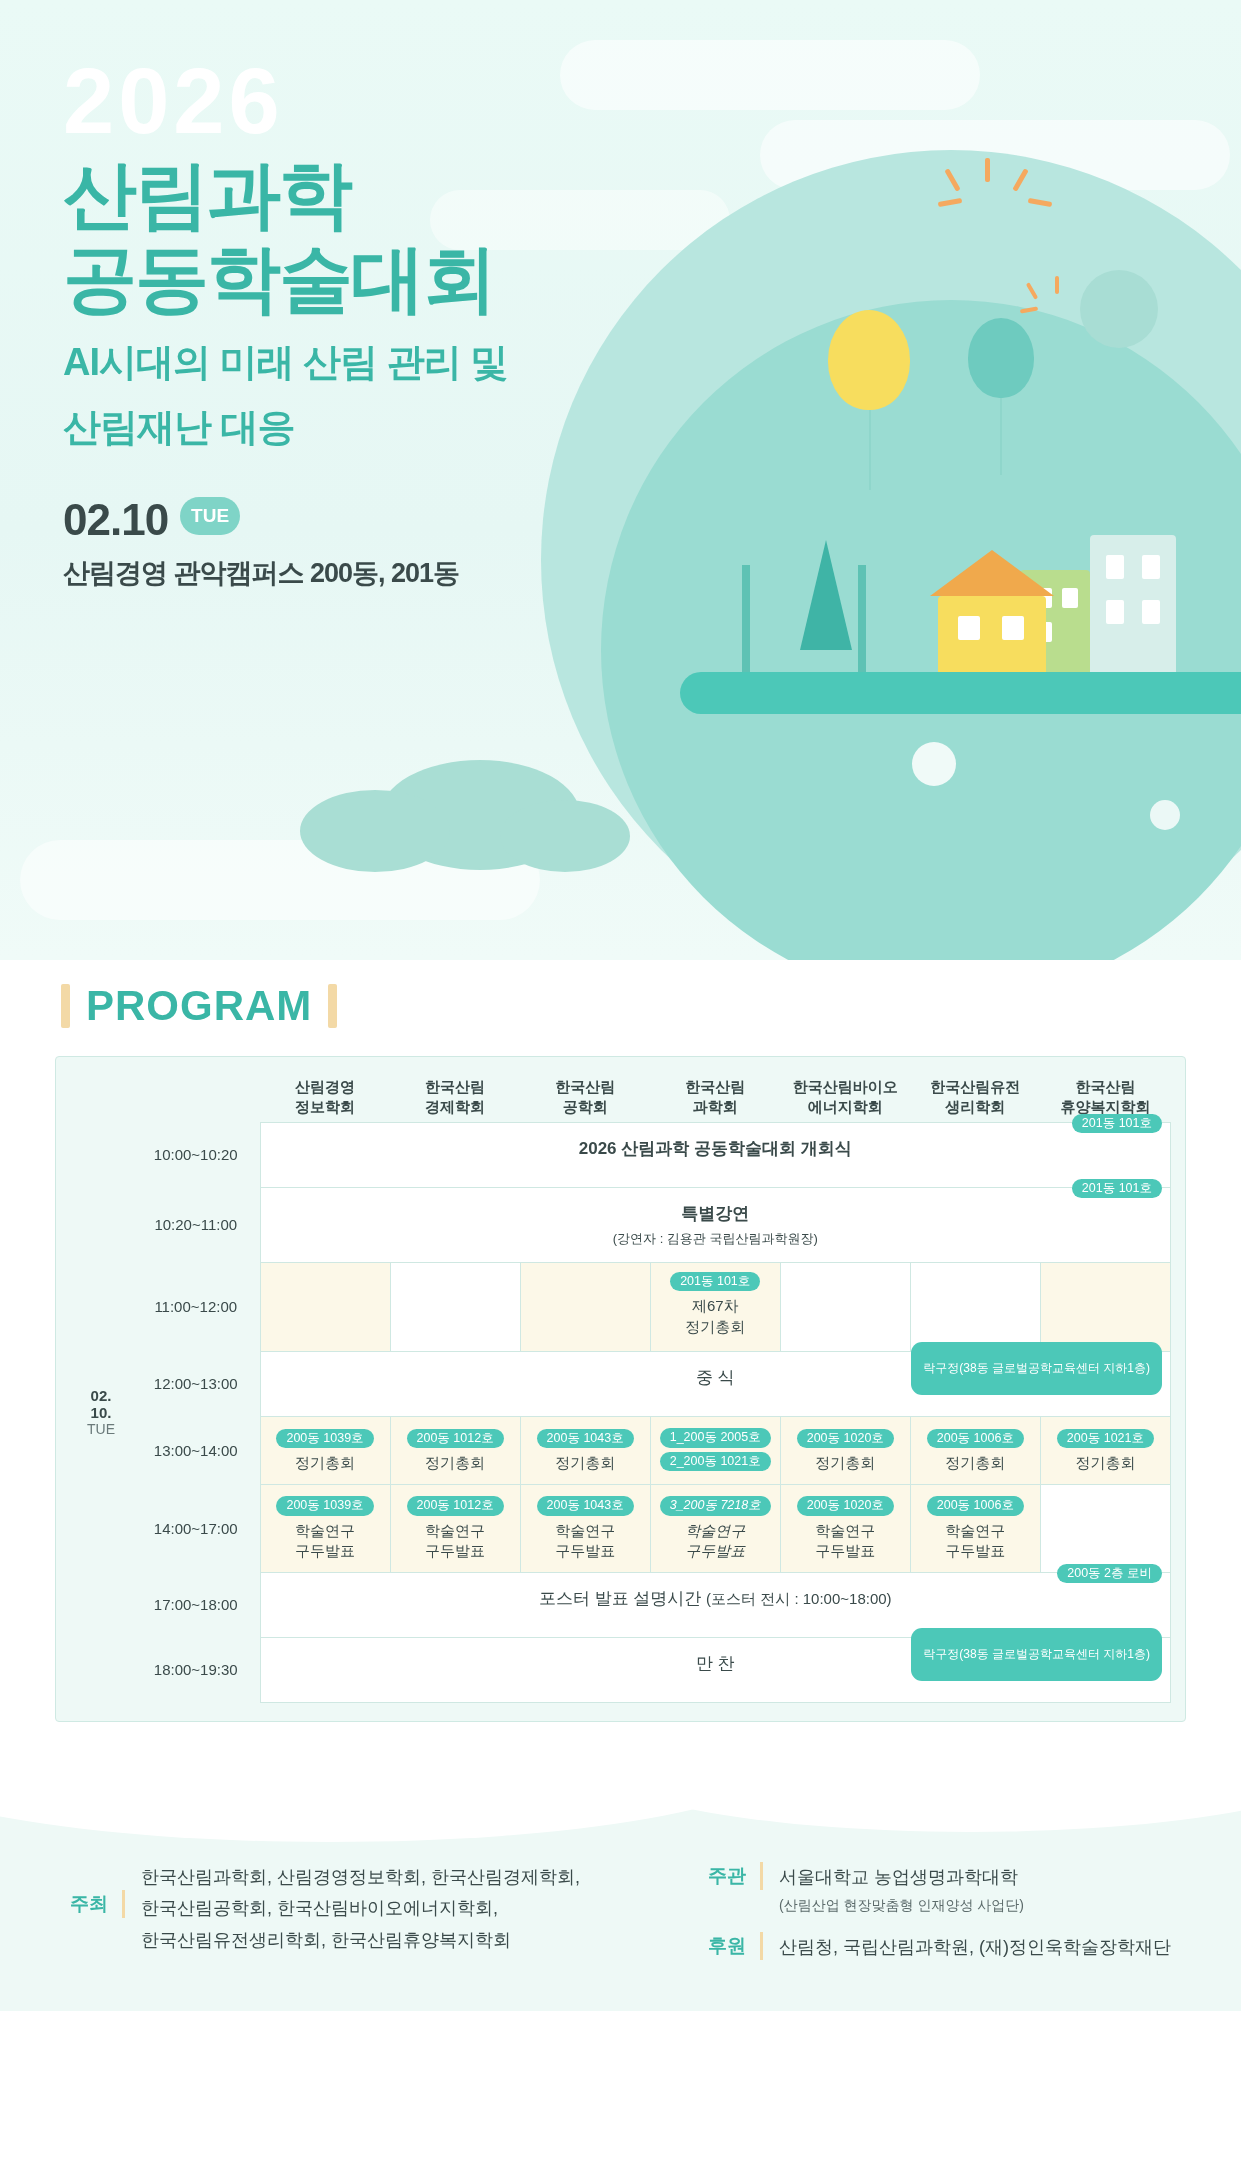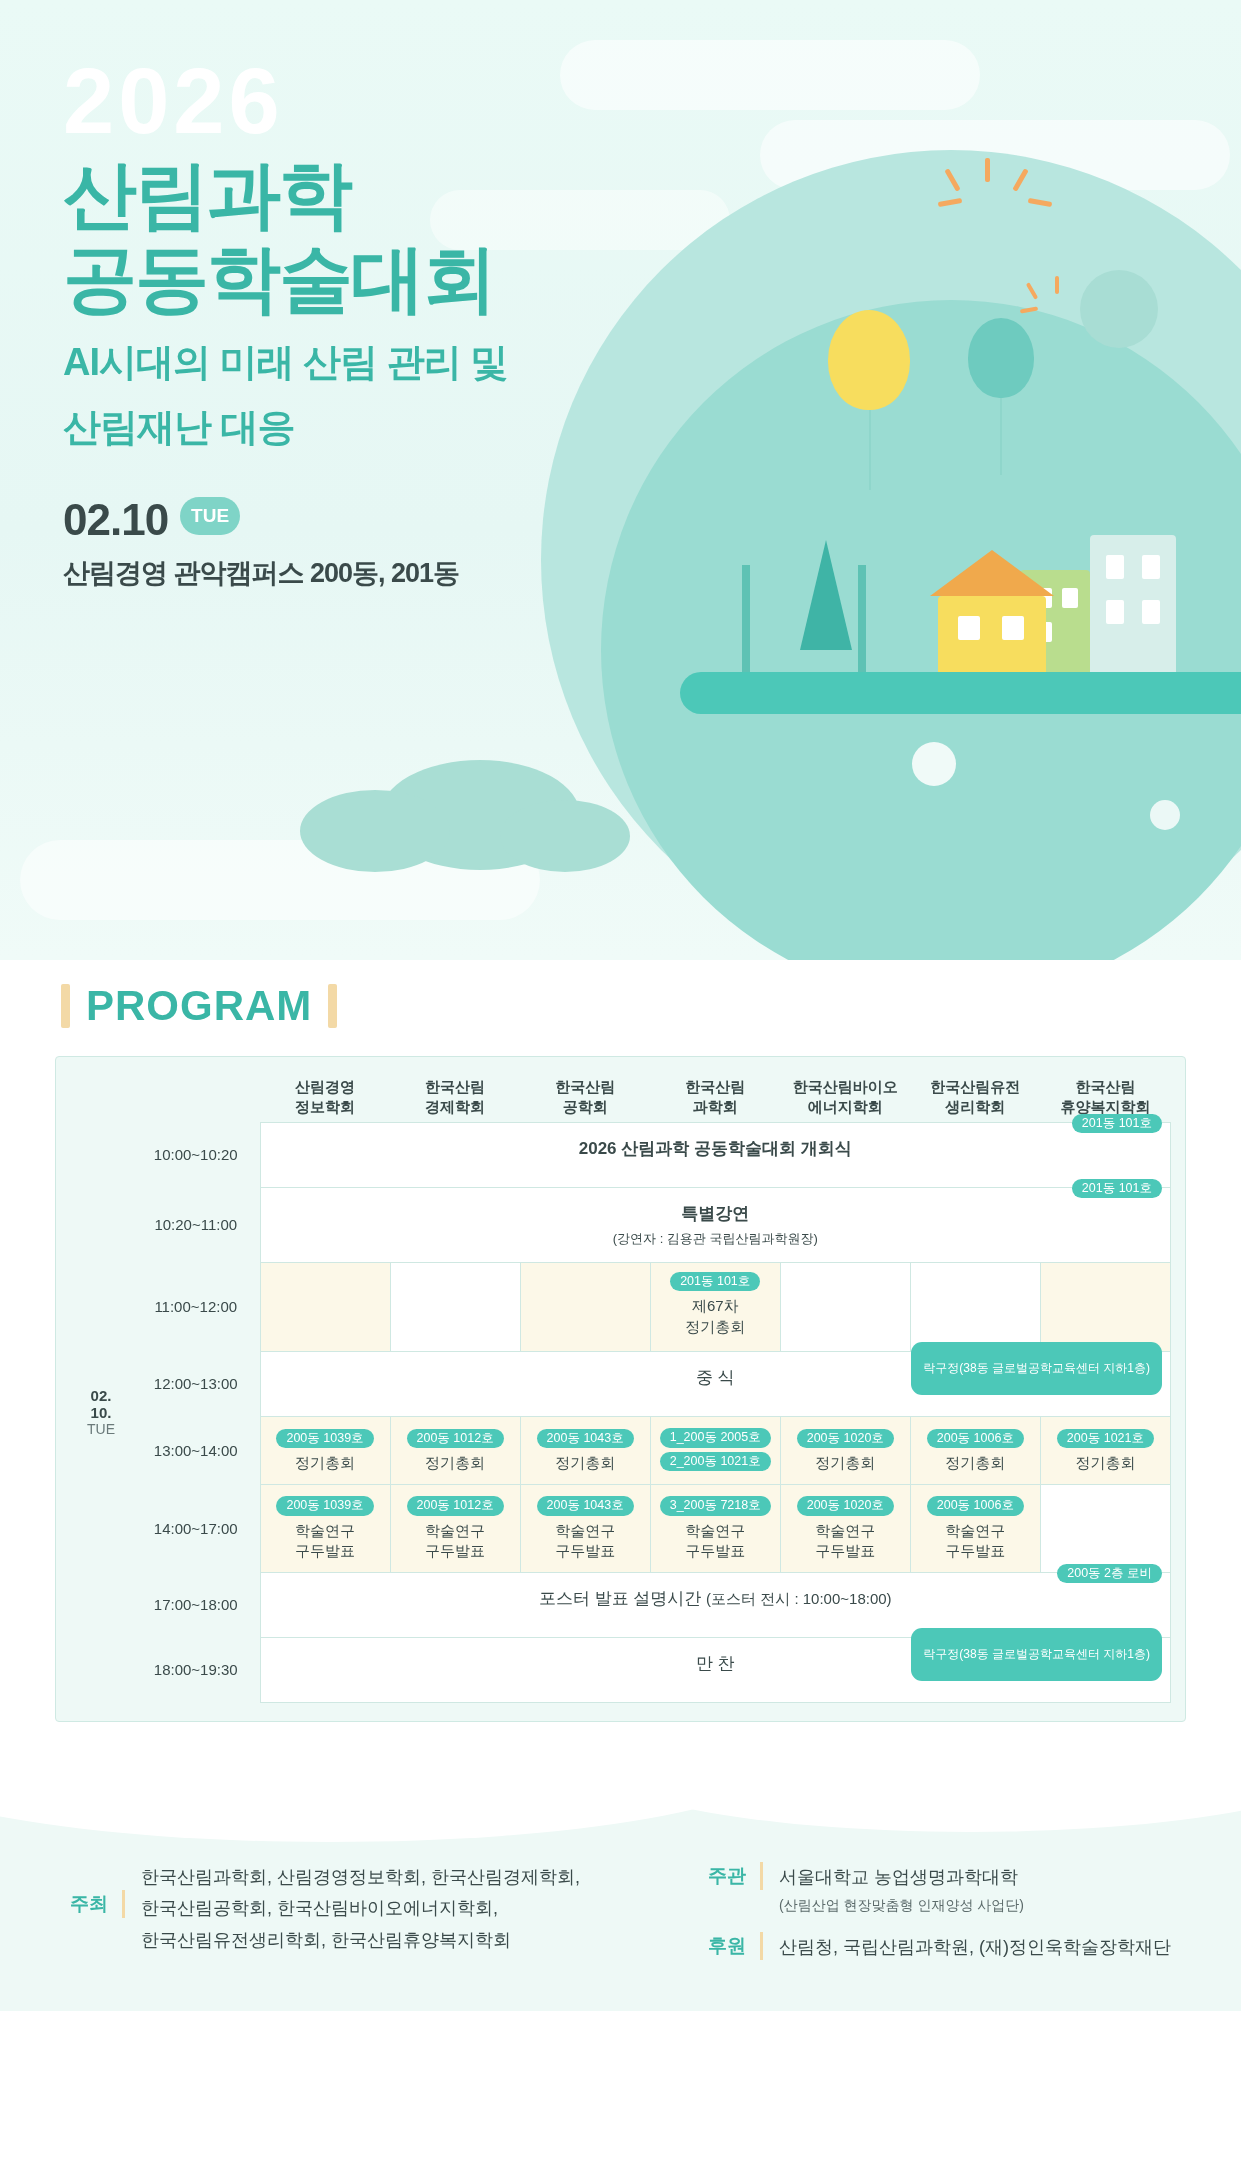--- a/index.html
+++ b/index.html
@@ -509,21 +509,21 @@
             </div>
           </td>
           <td class="cream">
             <div class="cell-inner" style="padding:6px 2px;">
               <span class="room-badge">200동 1043호</span>
               <div class="sess">학술연구</div>
               <div class="sess" style="margin-top:0;">구두발표</div>
             </div>
           </td>
           <td class="cream">
-            <div class="cell-inner" style="padding:6px 2px;">
+            <div class="cell-inner" style="padding:6px 2px;font-style:italic;">
               <span class="room-badge">3_200동 7218호</span>
               <div class="sess">학술연구</div>
               <div class="sess" style="margin-top:0;">구두발표</div>
             </div>
           </td>
           <td class="cream">
             <div class="cell-inner" style="padding:6px 2px;">
               <span class="room-badge">200동 1020호</span>
               <div class="sess">학술연구</div>
               <div class="sess" style="margin-top:0;">구두발표</div>

